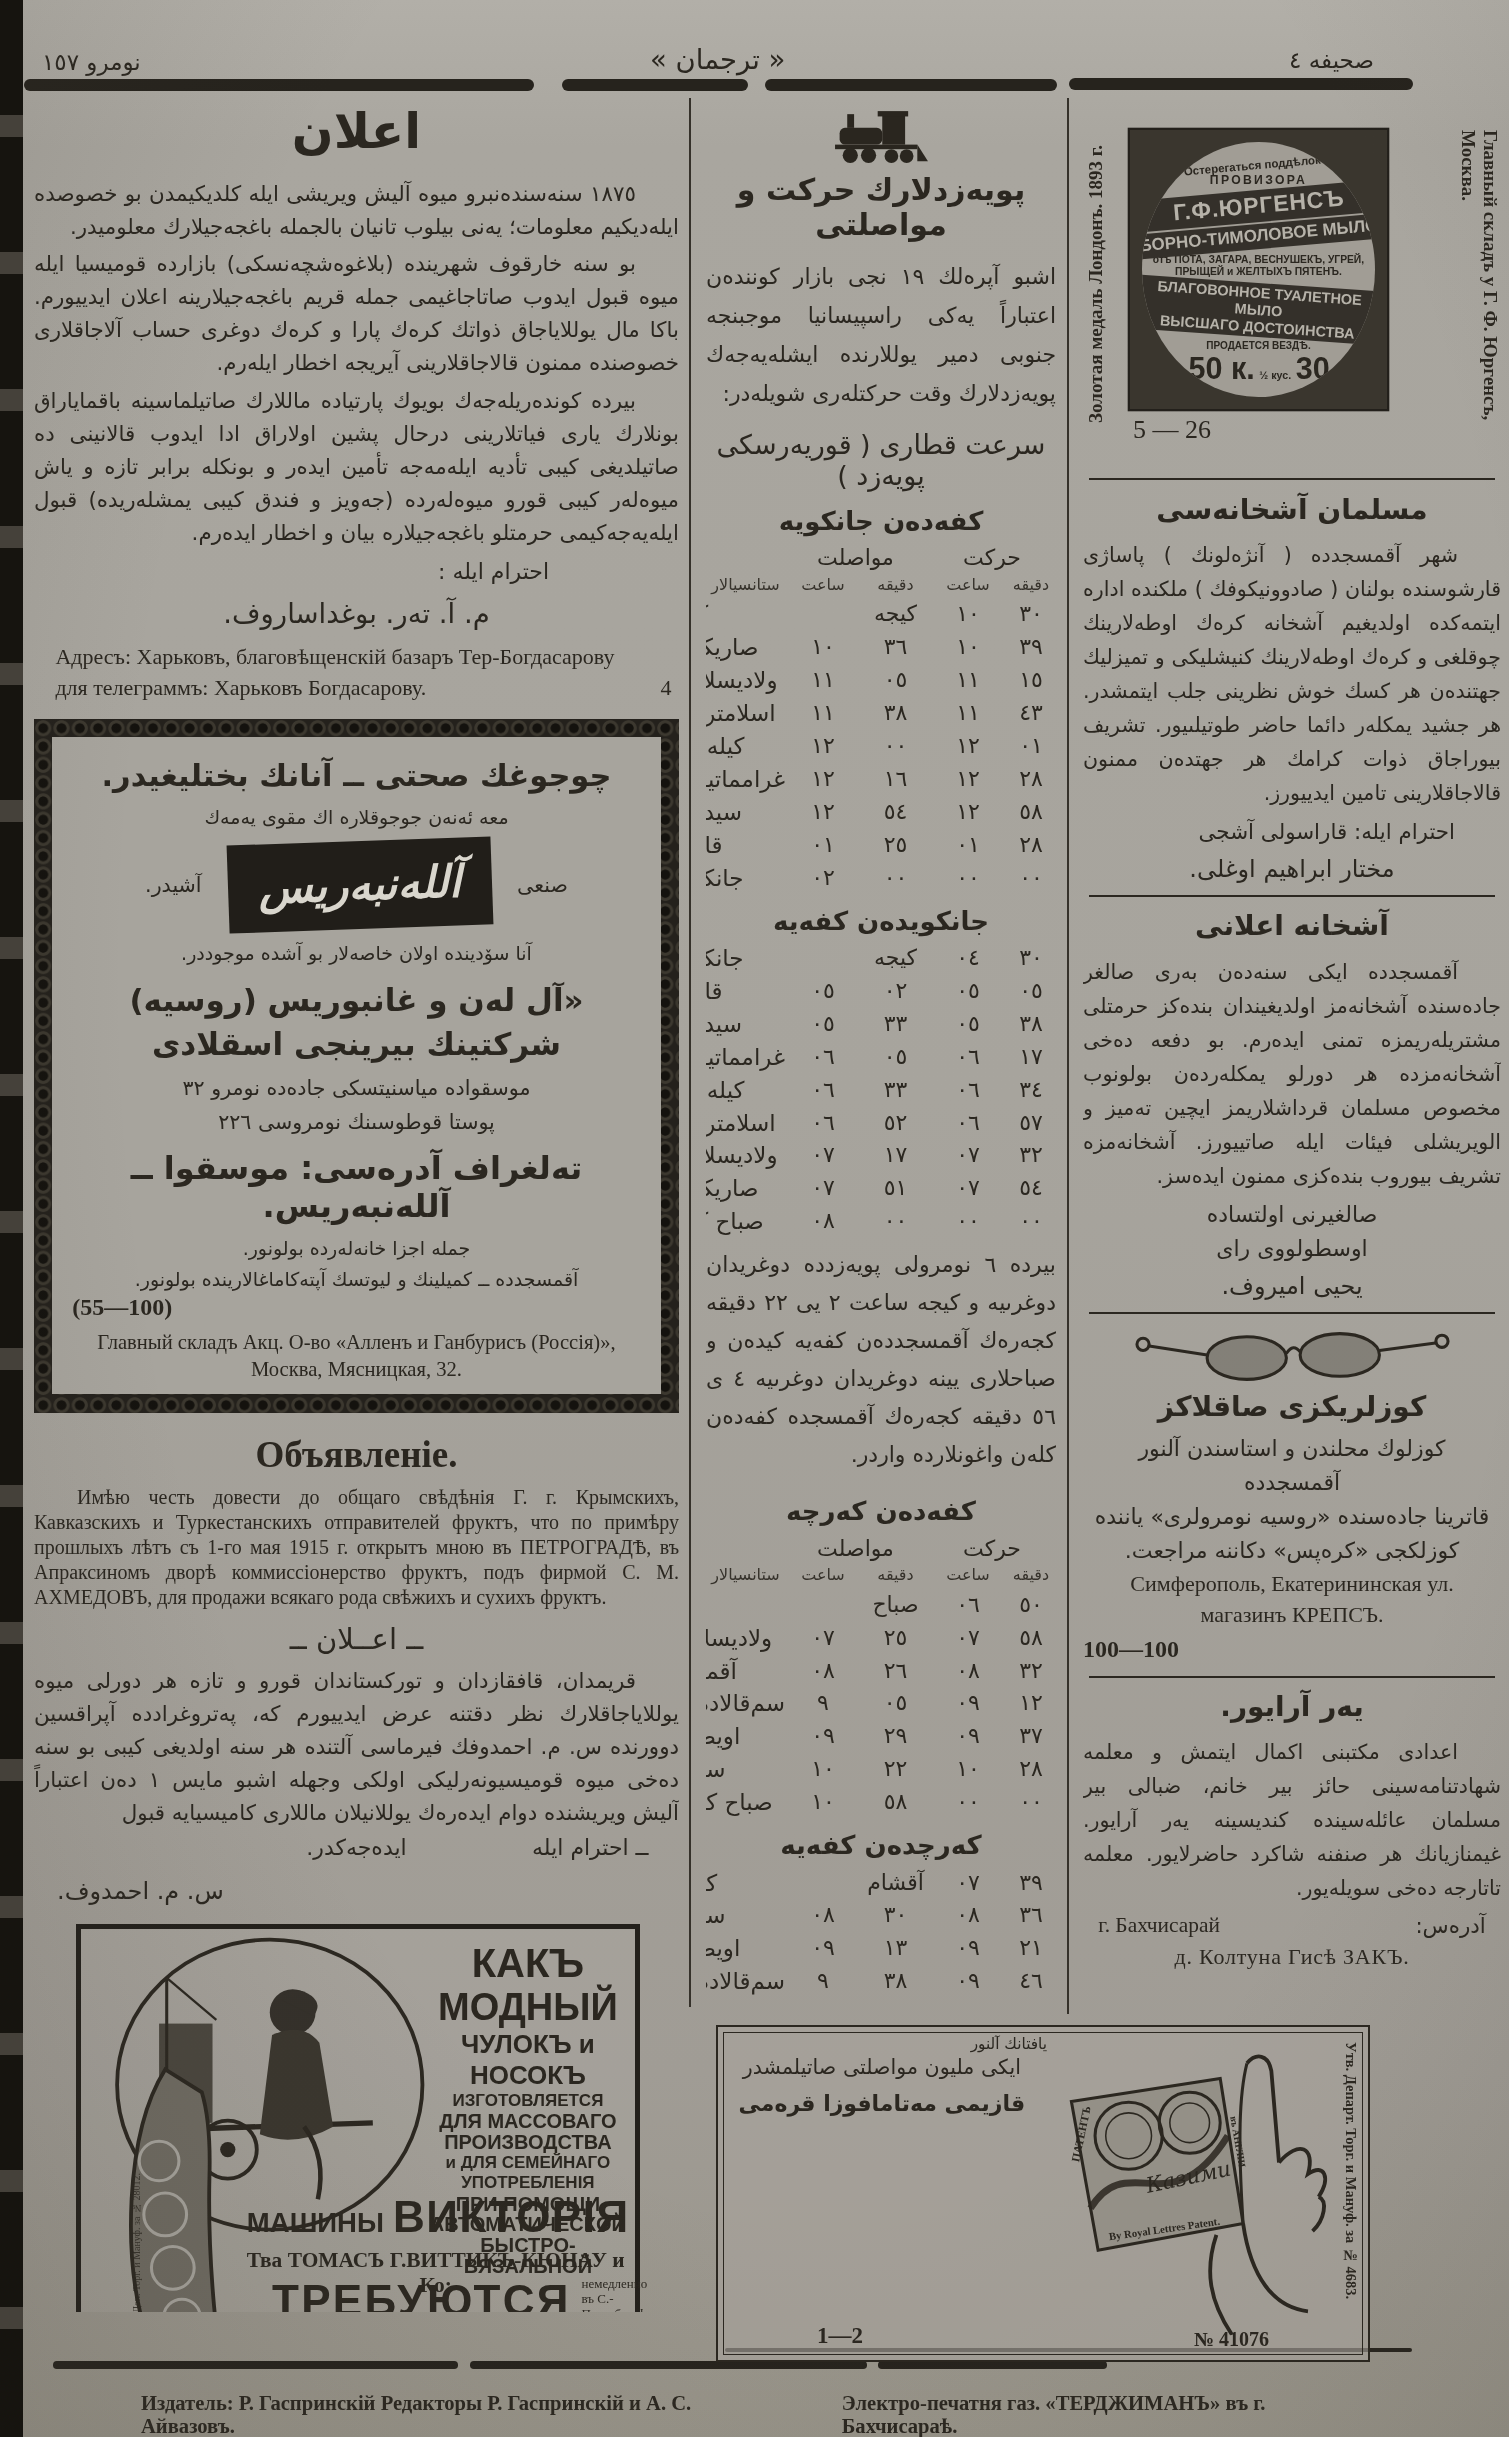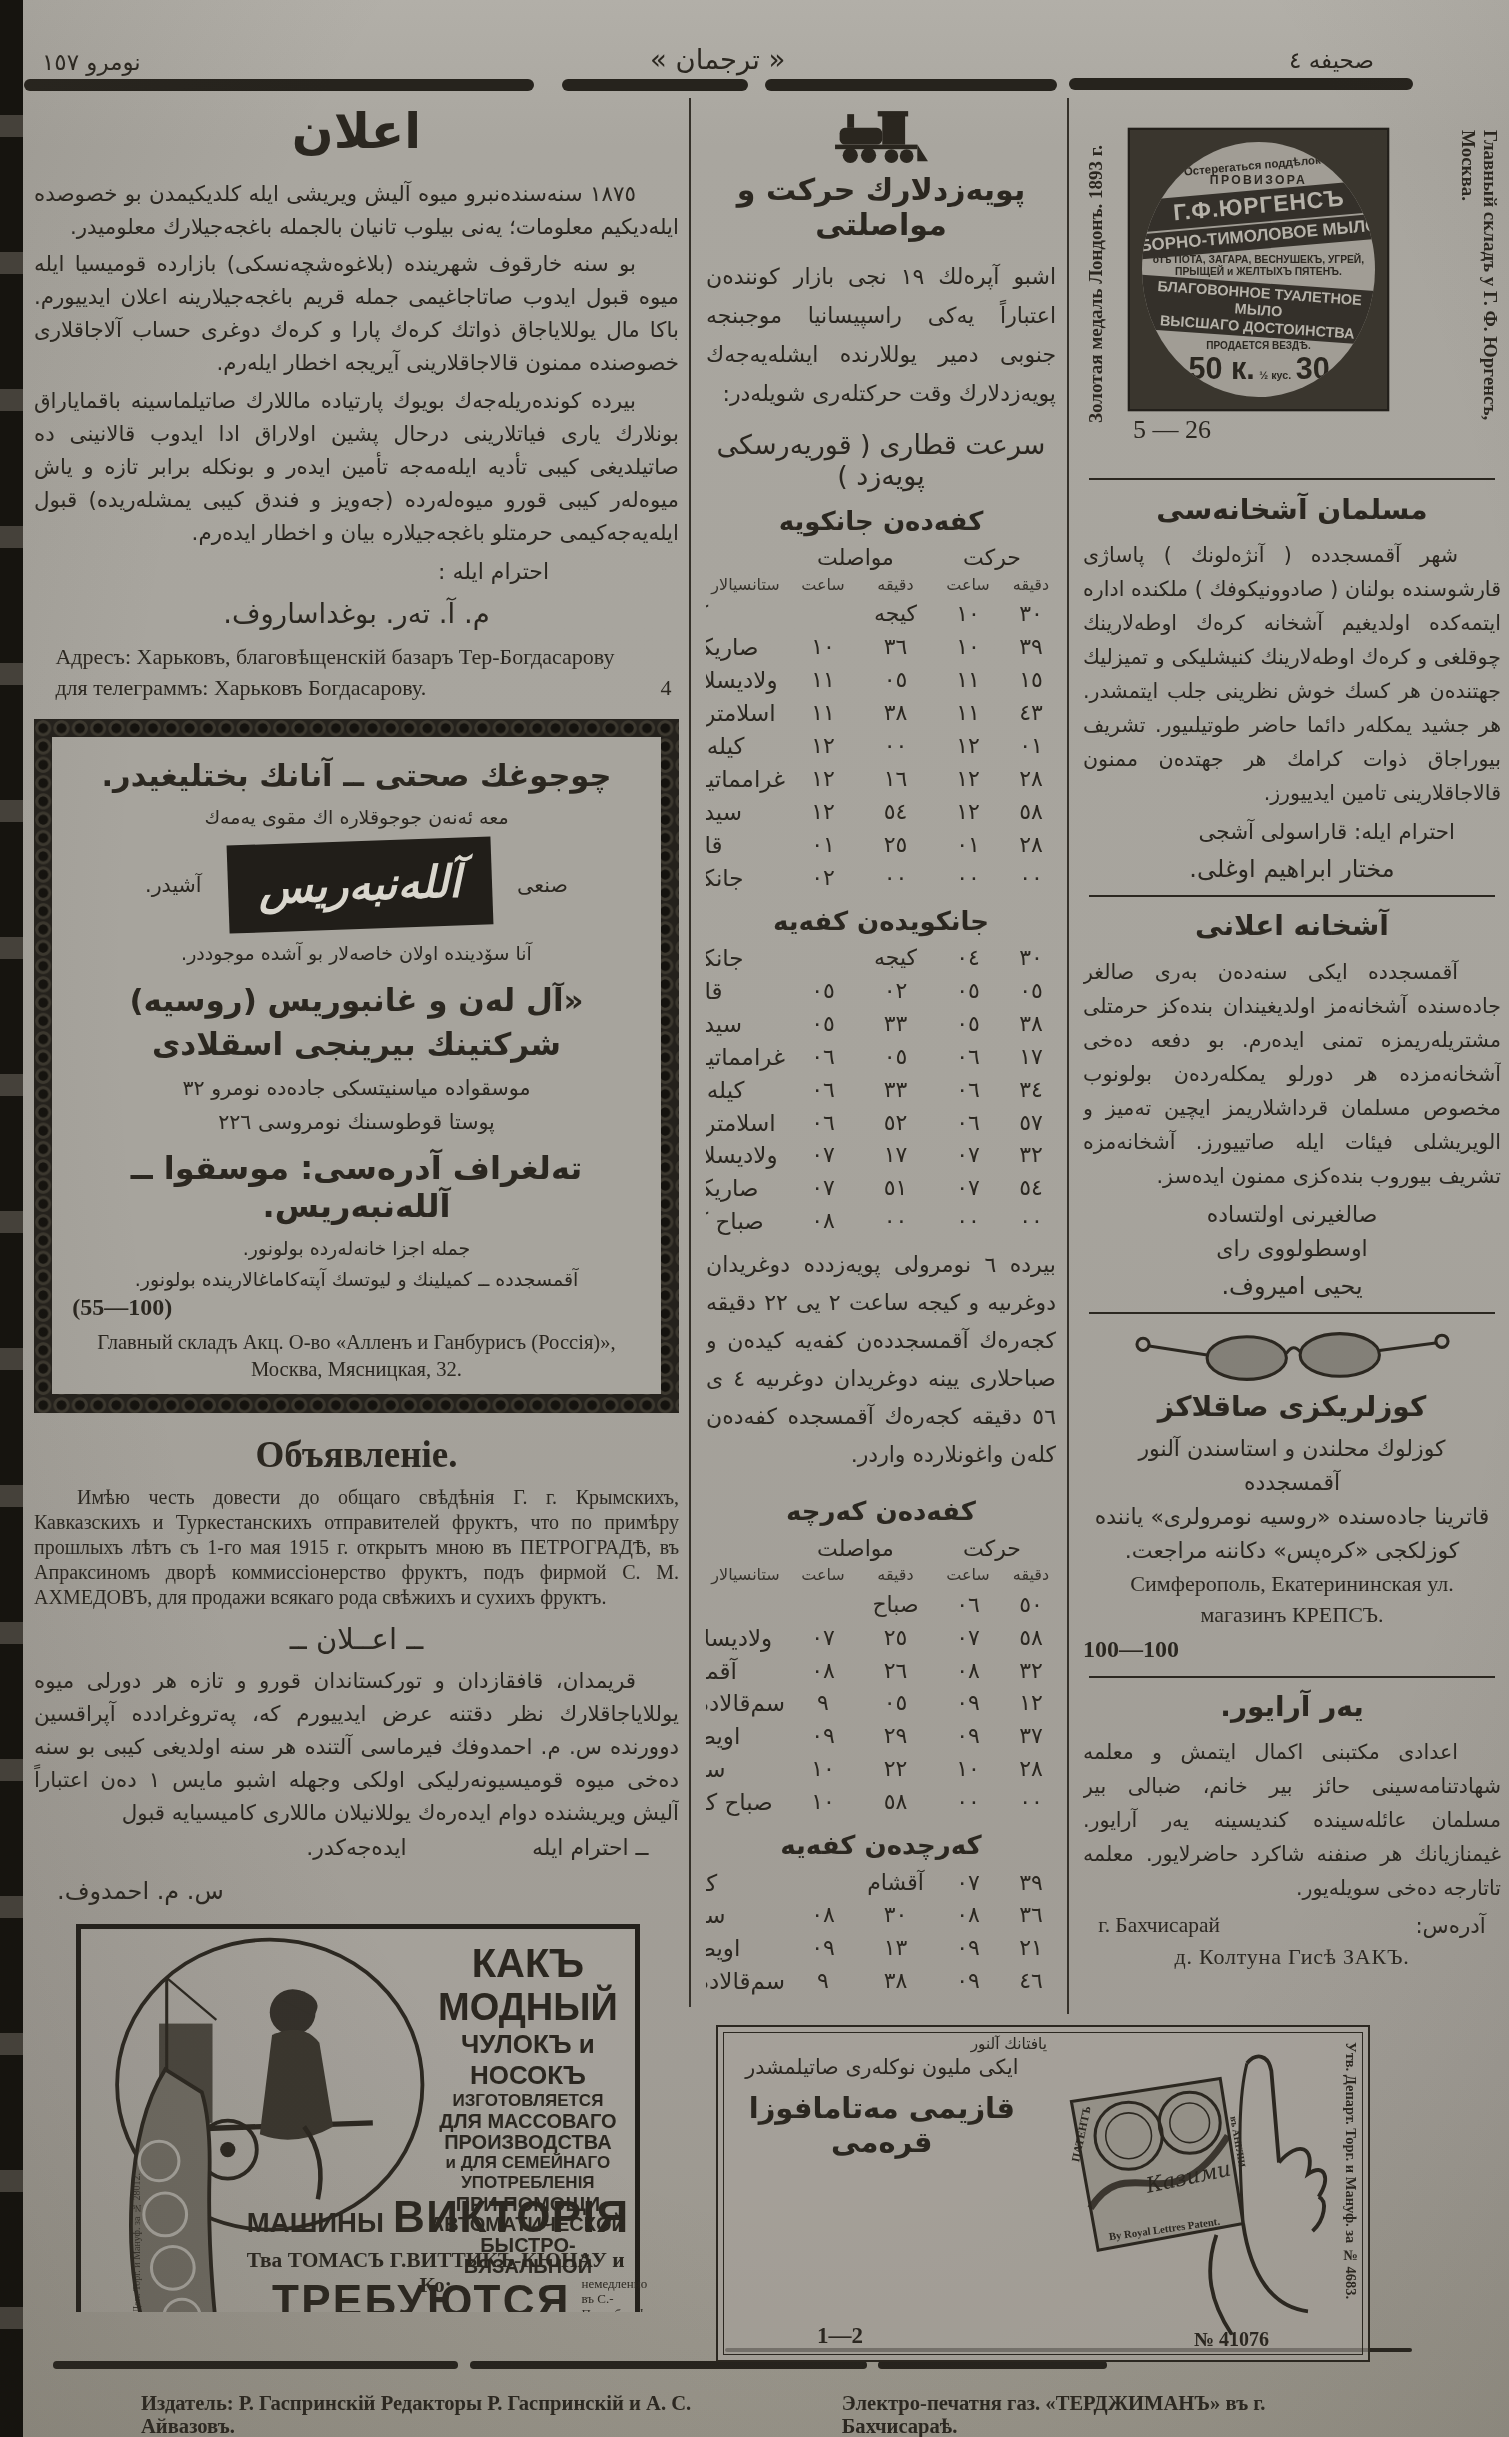--- a/index.html
+++ b/index.html
@@ -81,21 +81,21 @@
   .tt-cols{display:grid;grid-template-columns:50px 76px 69px 76px auto;direction:rtl;font-size:16px;text-align:center;opacity:.9;margin:4.6px 0 7.6px;}
   .tt{display:grid;grid-template-columns:50px 76px 69px 76px auto;direction:rtl;row-gap:6.9px;font-size:22px;text-align:center;}
   .tt .cell:nth-child(5n){text-align:left;padding-left:3.1px;font-size:23px;}
   .mid-note{font-size:22px;line-height:38px;margin-top:12.2px;}
   
   .plaster{position:absolute;left:716px;top:2025px;width:650px;height:333px;border:2.3px solid #2b2720;z-index:3;background:rgba(168,164,157,.6);}
   .plaster-in{position:absolute;inset:4.6px;border:1.5px solid #2b2720;}
   .pl-label{position:absolute;right:321px;top:7.6px;font-size:15.3px;}
   .pl-txt{position:absolute;right:336px;left:13.7px;top:27.5px;}
   .pl-sold{font-size:20.6px;text-align:center;margin-bottom:12.2px;}
-  .pl-title{font-size:29px;font-weight:bold;text-align:center;margin-bottom:13.7px;}
+  .pl-title{font-size:22px;font-weight:bold;text-align:center;margin-bottom:13.7px;}
   .pl-body{font-size:20.6px;line-height:34px;text-align:justify;}
   .pl-c{position:absolute;left:99px;bottom:10.7px;font-size:23px;font-weight:bold;}
   .pl-n{position:absolute;right:99px;bottom:9.2px;font-size:20px;font-weight:bold;}
   .pl-appr{position:absolute;right:9.2px;top:15.3px;writing-mode:vertical-rl;font-size:14.5px;font-weight:bold;}
   .pl-art{position:absolute;right:37px;top:21.4px;}
   
   .jur{position:relative;height:359px;}
   .j-med{position:absolute;left:1.5px;top:38px;writing-mode:vertical-rl;transform:rotate(180deg);font-size:19px;font-weight:bold;}
   .j-dep{position:absolute;right:0;top:23px;writing-mode:vertical-rl;font-size:19px;font-weight:bold;}
   .j-box{position:absolute;left:47px;top:23px;width:257px;height:279px;background:#3a362e;box-shadow:0 0 0 2.3px #23201b;}
@@ -440,21 +440,21 @@
         <div class="cell">٩</div>
         <div class="cell">سم‌قالادەزى</div>
       </div>
 
   </div>
 
   <div class="plaster">
     <div class="plaster-in"></div>
     <span class="ar pl-label">يافتانك آلنور</span>
     <div class="pl-txt">
-      <div class="ar pl-sold">ايكى مليون نوكلەرى صاتيلمشدر</div>
+      <div class="ar pl-sold">ايكى مليون مواصلتى صاتيلمشدر</div>
       <div class="ar pl-title">قازيمى مەتامافوزا قرەمى</div>
     </div>
     <svg class="pl-art" width="275" height="290" viewBox="0 0 360 380">
       <g>
         <path d="M20,70 L215,40 L245,230 L55,265 Z" fill="#949087" stroke="#2b2720" stroke-width="4"></path>
         <circle cx="95" cy="115" r="44" fill="none" stroke="#2b2720" stroke-width="4"></circle>
         <circle cx="95" cy="115" r="30" fill="none" stroke="#2b2720" stroke-width="2"></circle>
         <circle cx="175" cy="98" r="40" fill="none" stroke="#2b2720" stroke-width="4"></circle>
         <circle cx="175" cy="98" r="26" fill="none" stroke="#2b2720" stroke-width="2"></circle>
         <path d="M45,210 C95,130 150,235 225,115" fill="none" stroke="#2b2720" stroke-width="9" opacity=".85"></path>

